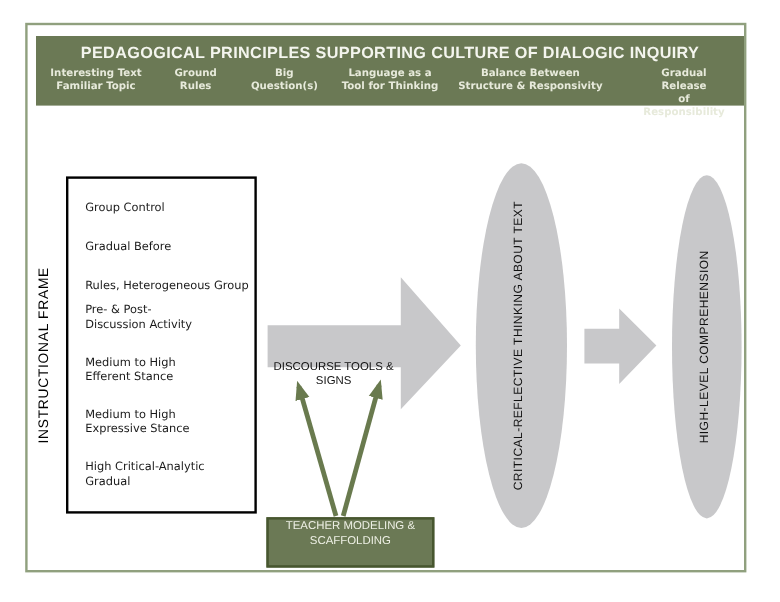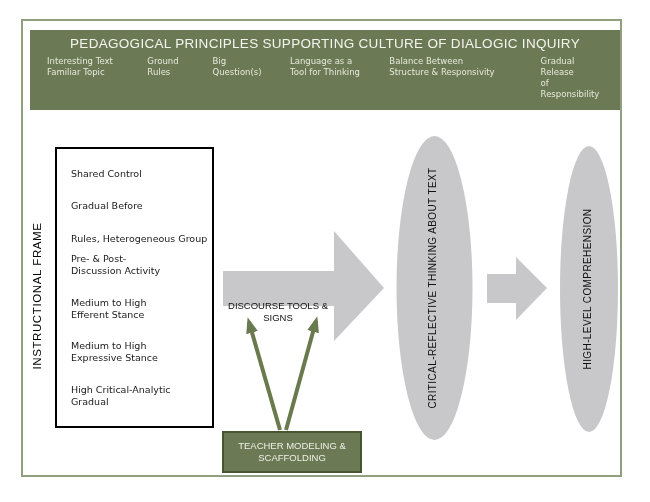--- a/index.html
+++ b/index.html
@@ -15,38 +15,40 @@
   .page-border {
     position: absolute;
     left: 21px; top: 19px;
     width: 601px; height: 458px;
     border: 2px solid #90a07e;
     box-sizing: border-box;
   }
   .header {
     position: absolute;
     left: 30px; top: 30px;
-    width: 590px; height: 80px;
+    width: 590px; height: 58px;
     background: #6b7955;
+    font-weight: bold;
   }
   .title {
     position: absolute;
     left: 0; top: 6px;
     width: 100%;
     text-align: center;
     color: #f4f5ee;
     font-family: "Liberation Sans", sans-serif;
     font-size: 13.5px;
     letter-spacing: 0.3px;
     white-space: nowrap;
   }
   .principle {
     position: absolute;
     top: 26px;
     transform: translateX(-50%);
+    text-align: center;
     color: #e7eadb;
     font-size: 8.5px;
     line-height: 11px;
     white-space: pre-line;
   }
   .shapes { position: absolute; left: 0; top: 0; }
   .frame-box {
     position: absolute;
     left: 55px; top: 147px;
     width: 159px; height: 281px;
@@ -107,21 +109,21 @@
     transform: translate(-50%, -50%) rotate(-90deg);
   }
   .teacher-box {
     position: absolute;
     left: 222px; top: 431px;
     width: 140px; height: 42px;
     background: #6b7955;
     border: 2px solid #47562f;
     box-sizing: border-box;
     display: flex;
-    align-items: center;
+    align-items: flex-start;
     justify-content: center;
   }
   .teacher-label {
     text-align: center;
     color: #eef0e5;
     font-family: "Liberation Sans", sans-serif;
     font-size: 9.5px;
     line-height: 12px;
     white-space: pre-line;
   }
@@ -164,21 +166,21 @@
 
     <ellipse cx="589" cy="289" rx="29" ry="143" fill="#c8c8ca"></ellipse>
 
     <line x1="280" y1="430" x2="249" y2="322" stroke="#697a4e" stroke-width="4" marker-end="url(#greenhead)"></line>
     <line x1="286" y1="430" x2="316" y2="321" stroke="#697a4e" stroke-width="4" marker-end="url(#greenhead)"></line>
   </svg>
 
   <div class="frame-label">INSTRUCTIONAL FRAME</div>
 
   <div class="frame-box">
-    <div class="frame-item" style="top:19px">Shared Control</div>
+    <div class="frame-item" style="top:19px">Group Control</div>
     <div class="frame-item" style="top:51px">Gradual Before</div>
     <div class="frame-item" style="top:84px; white-space:nowrap">Rules, Heterogeneous Group</div>
     <div class="frame-item" style="top:104px">Pre- &amp; Post-
 Discussion Activity</div>
     <div class="frame-item" style="top:148px">Medium to High
 Efferent Stance</div>
     <div class="frame-item" style="top:191px">Medium to High
 Expressive Stance</div>
     <div class="frame-item" style="top:235px">High Critical-Analytic
 Gradual</div>

